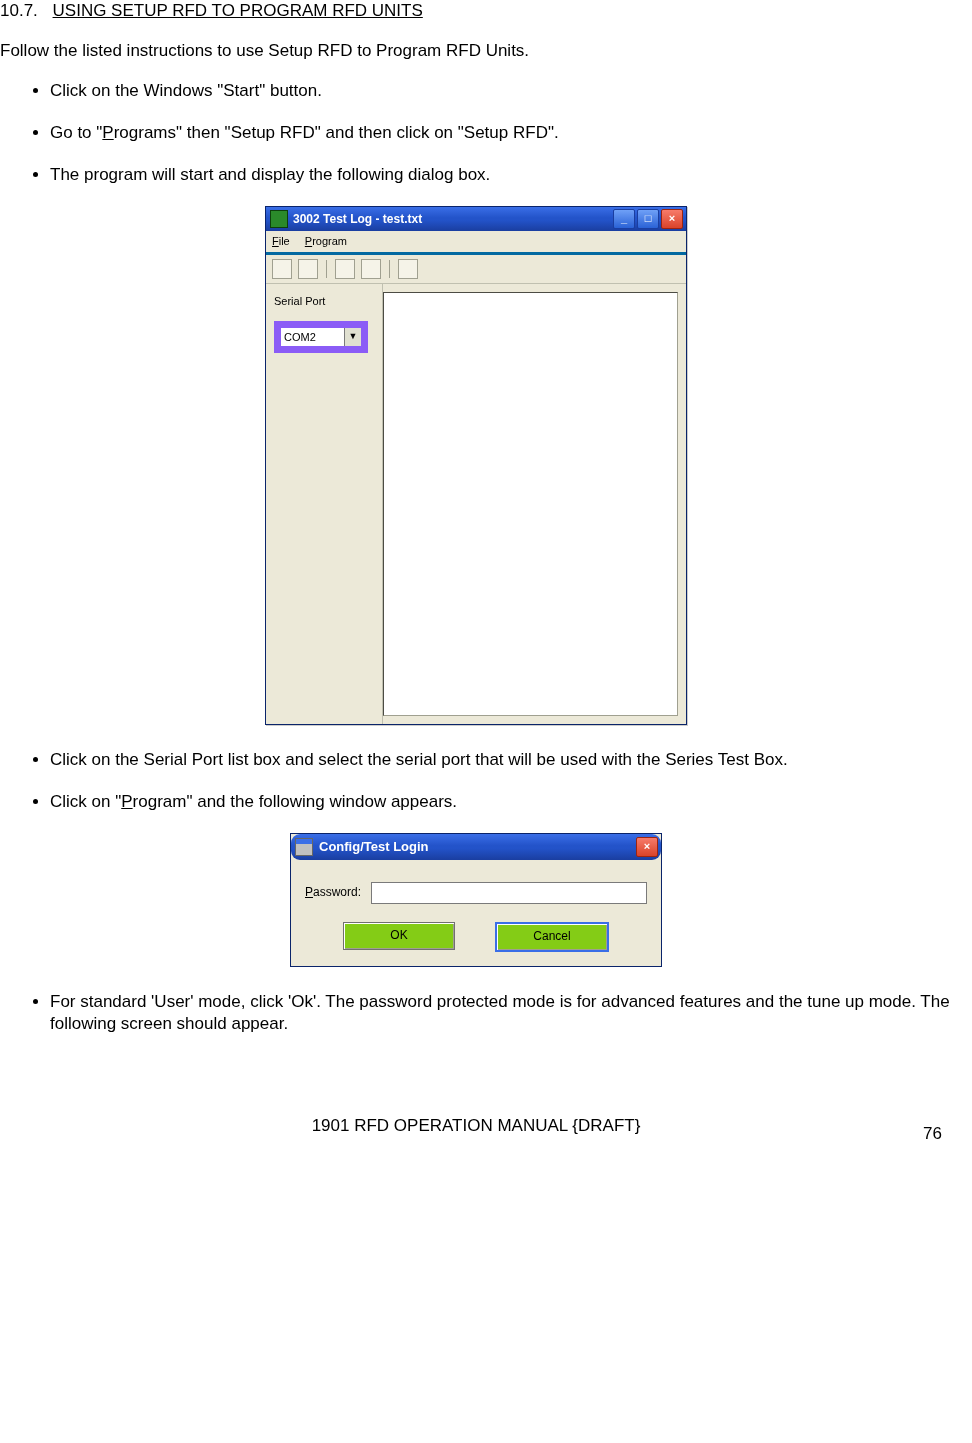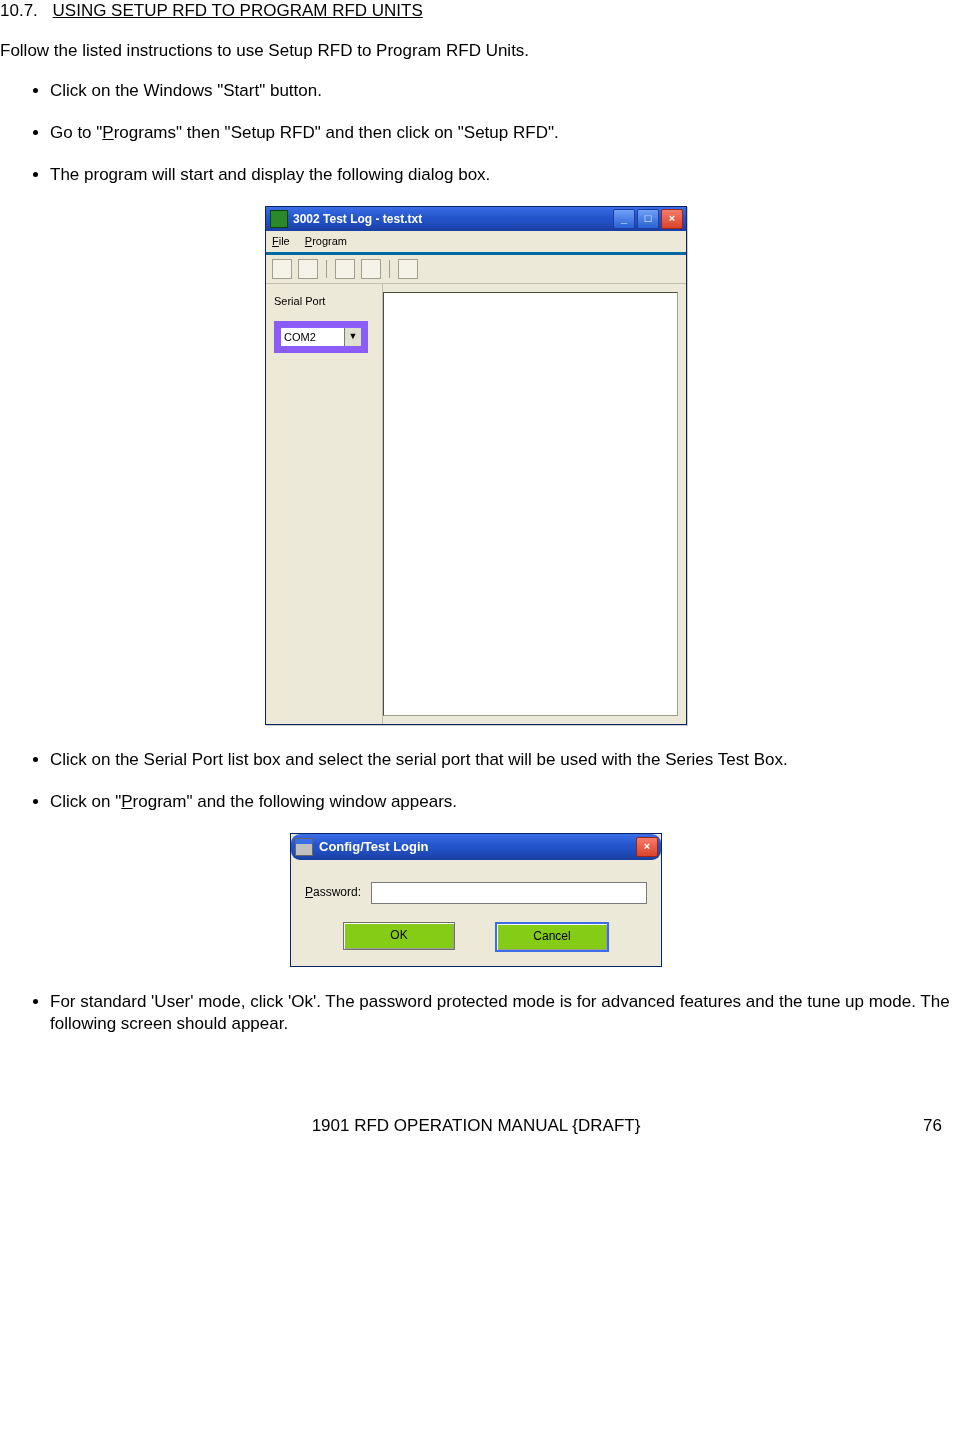--- a/index.html
+++ b/index.html
@@ -178,21 +178,21 @@
 
   .footer {
     text-align:center;
     margin-top: 80px;
     font-size:17px;
     position: relative;
   }
   .page-num {
     position:absolute;
     right:10px;
-    top:0;
+    top:8px;
   }
 </style>
 </head>
 <body>
 
 <div class="section-heading">
   <span class="num">10.7.</span>
   <span class="title">USING SETUP RFD TO PROGRAM RFD UNITS</span>
 </div>
 

